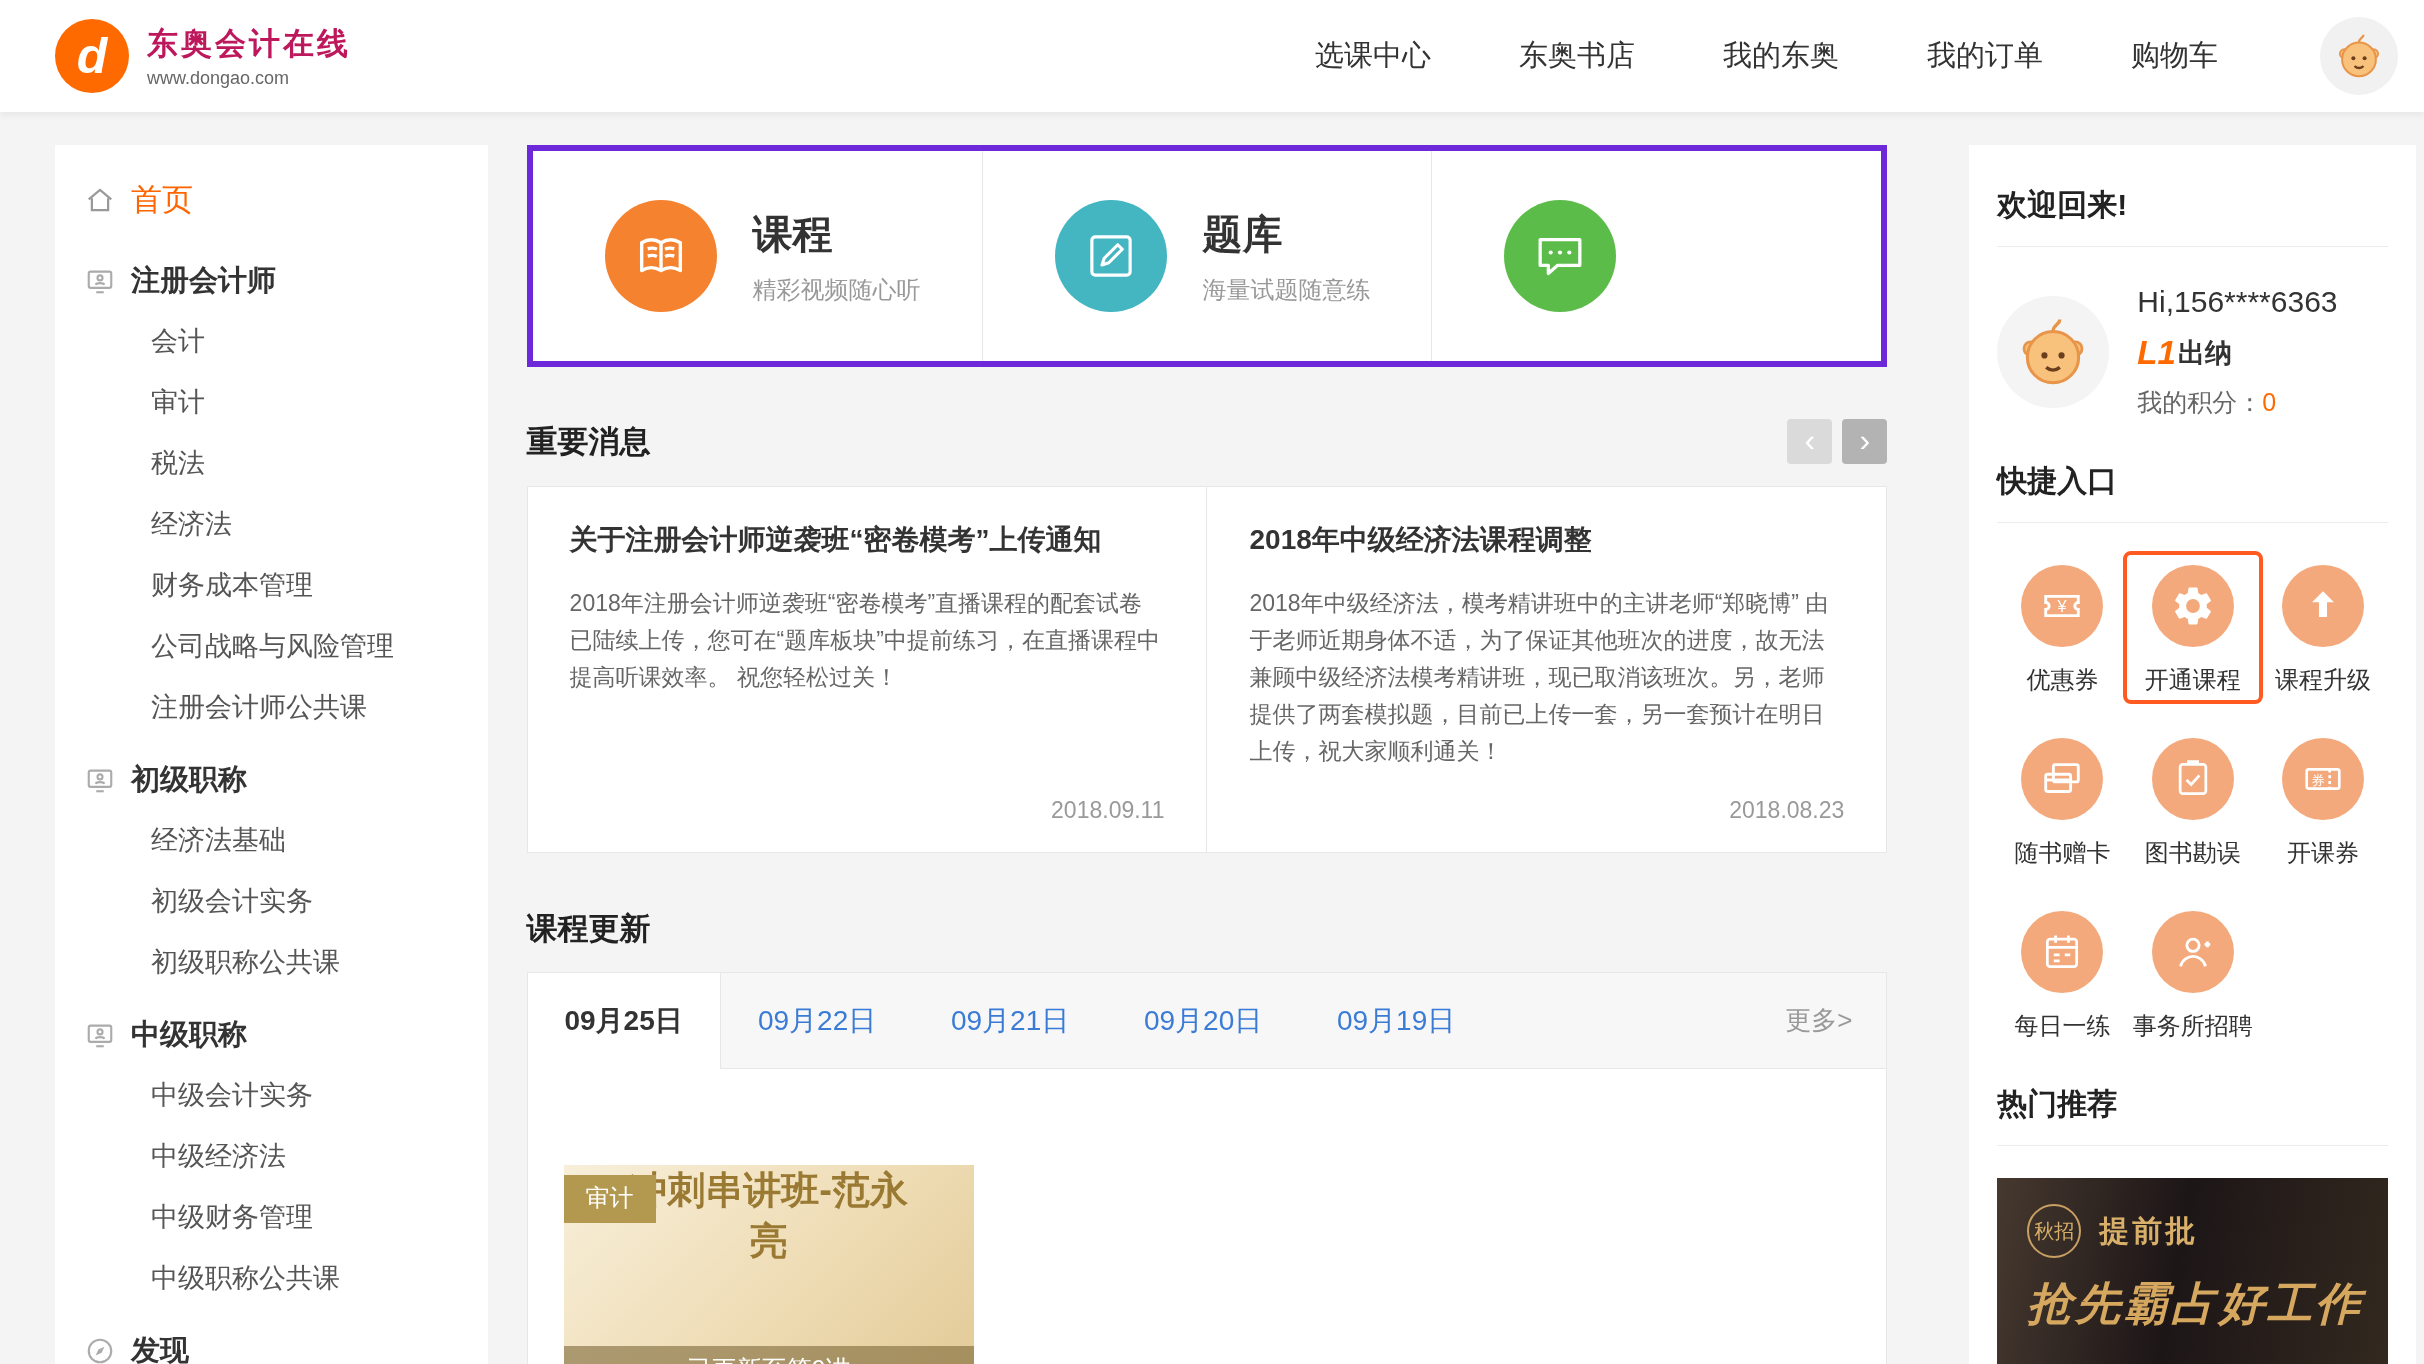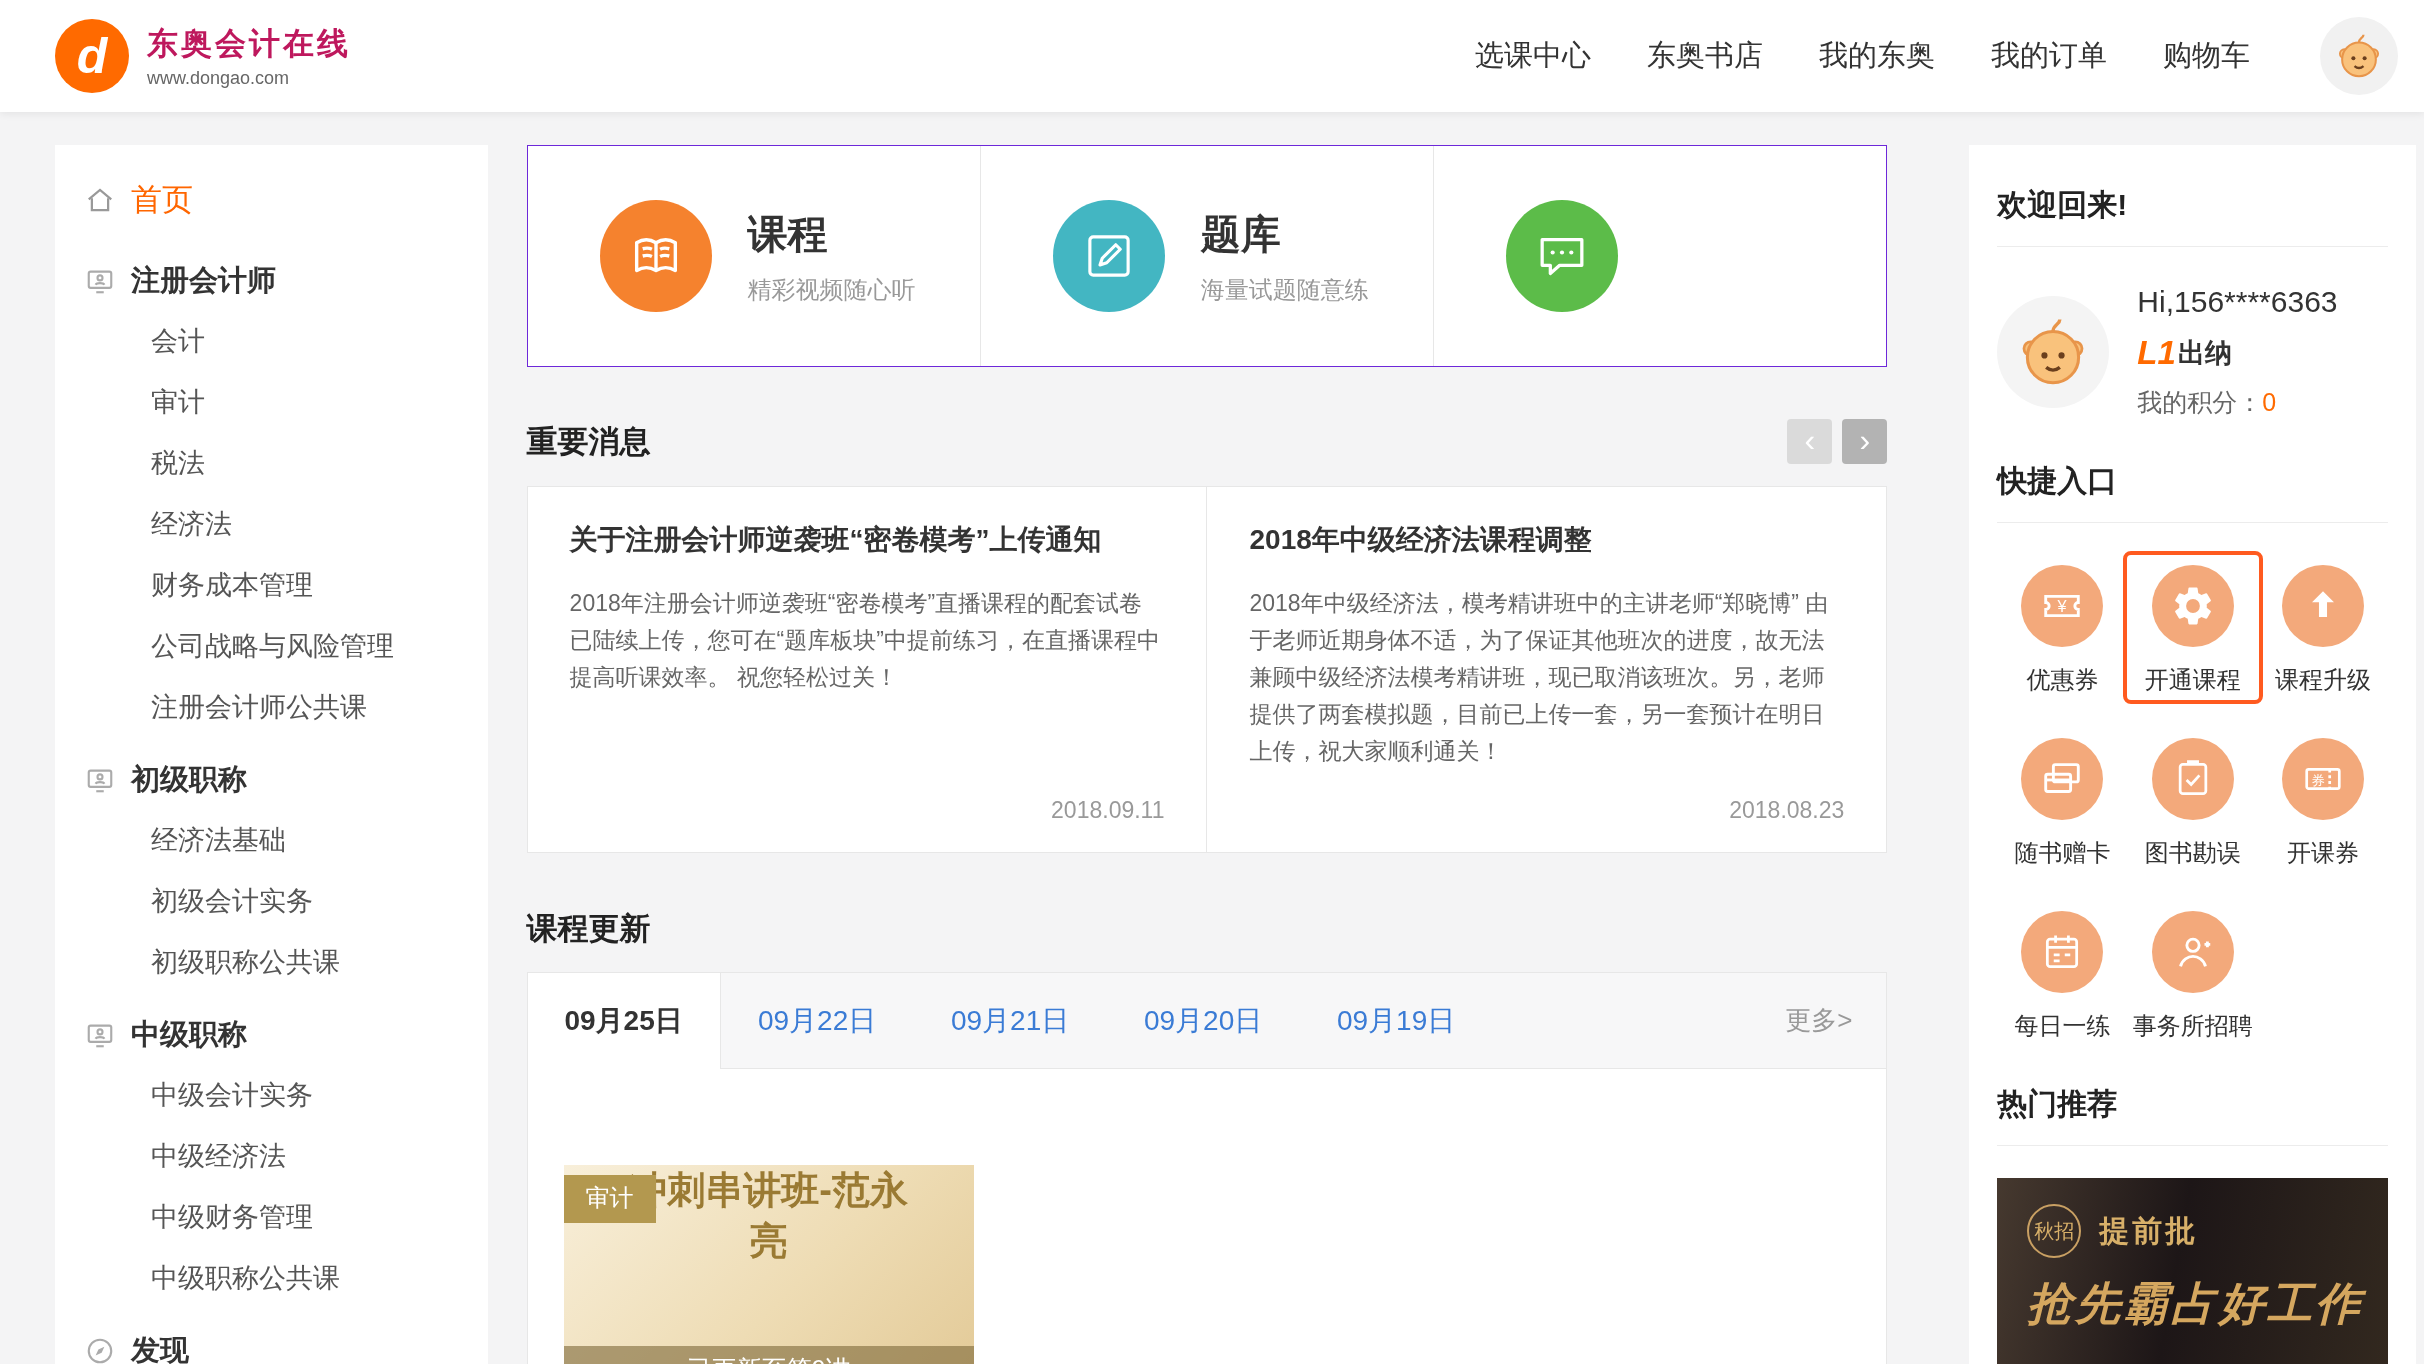--- a/index.html
+++ b/index.html
@@ -18,21 +18,21 @@
     position:relative; z-index:5;
   }
   .logo { display:flex; align-items:center; gap:18px; cursor:pointer; }
   .logo-mark {
     width:74px; height:74px; border-radius:50%; background:#ff6a00; color:#fff;
     display:flex; align-items:center; justify-content:center;
     font-size:50px; font-weight:bold; font-style:italic;
   }
   .brand-name { font-size:31px; font-weight:bold; letter-spacing:3px; color:#be185d; }
   .brand-url  { font-size:18px; color:#666; margin-top:3px; }
-  nav { margin-left:auto; display:flex; align-items:center; gap:56px; }
+  nav { margin-left:auto; display:flex; align-items:center; gap:88px; }
   nav a { font-size:29px; color:#333; }
   .avatar {
     width:78px; height:78px; border-radius:50%; background:#f1f1f1;
     display:flex; align-items:center; justify-content:center; margin-left:14px; cursor:pointer;
   }
 
   
   .page { display:flex; align-items:flex-start; padding:33px 8px 0 55px; }
   .sidebar { width:433px; margin-right:39px; background:#fff; height:1219px; padding-top:18px; overflow:hidden; }
   .main { width:1362px; margin-right:82px; }
@@ -40,21 +40,21 @@
 
   
   .home-row { display:flex; align-items:center; gap:16px; padding:16px 0 18px 30px;
               font-size:31px; color:#ff6600; cursor:pointer; }
   .sec-hd { display:flex; align-items:center; gap:16px; padding:22px 0 10px 30px;
             font-size:29px; font-weight:bold; color:#333; cursor:pointer; }
   .sidebar ul { list-style:none; margin:0; padding:0; }
   .sidebar li { font-size:27px; color:#555; line-height:61px; padding-left:96px; cursor:pointer; }
 
   
-  .features { display:flex; background:#fff; border:1px solid #6d28d9; height:222px; }
+  .features { display:flex; background:#fff; border:6px solid #6d28d9; height:222px; }
   .feature { flex:1; display:flex; align-items:center; gap:36px; padding-left:72px; cursor:pointer; }
   .feature + .feature { border-left:1px solid #e7e7e7; }
   .fcircle { width:112px; height:112px; border-radius:50%; flex:none;
              display:flex; align-items:center; justify-content:center; }
   .fc-orange { background:#f5822e; }
   .fc-teal   { background:#43b6c2; }
   .fc-green  { background:#5cbc49; }
   .ftitle { font-size:40px; font-weight:bold; color:#333; }
   .fsub { font-size:24px; color:#999; margin-top:12px; }
 

